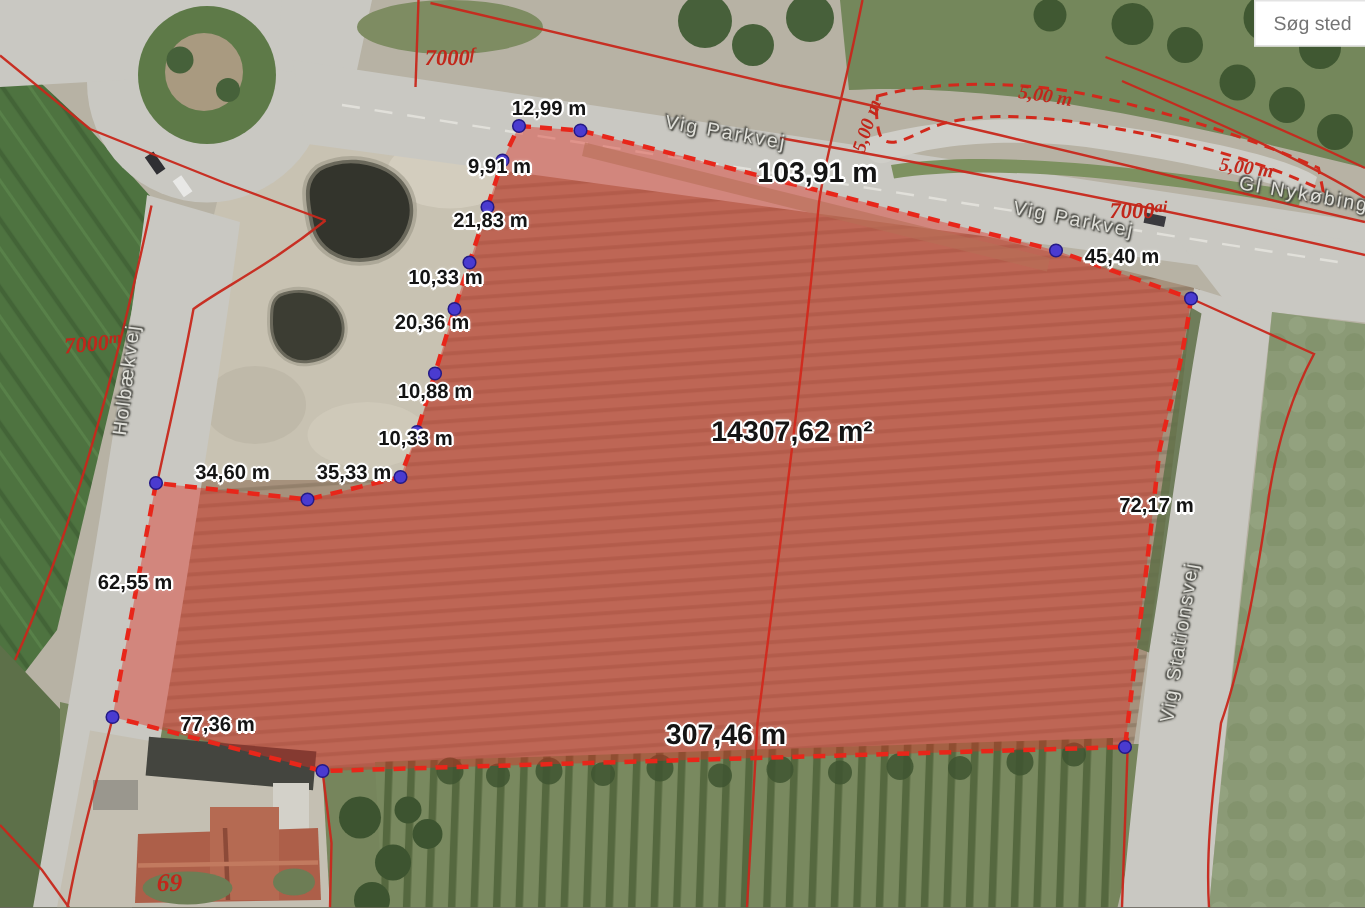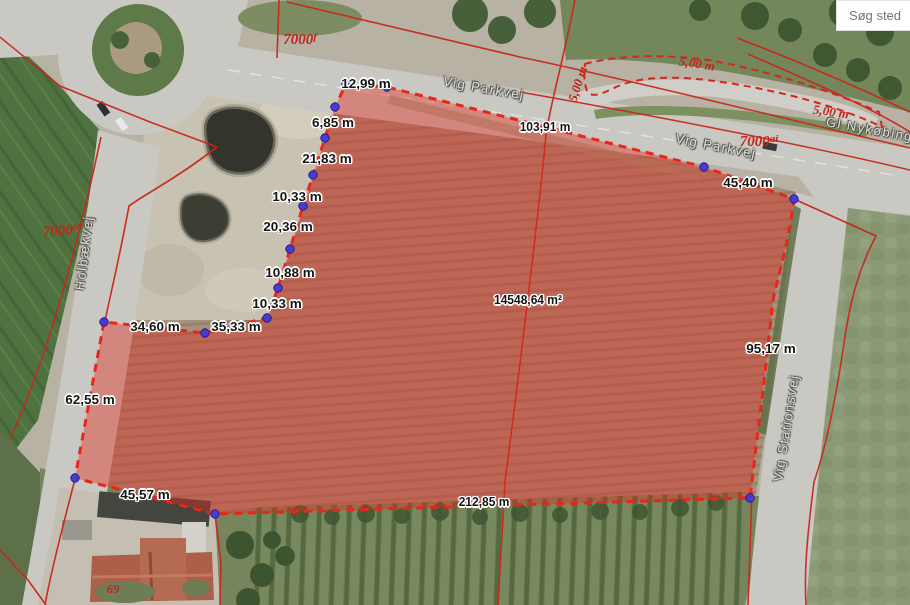--- a/index.html
+++ b/index.html
@@ -3,28 +3,28 @@
 <meta charset="utf-8">
 <style>
   html,body{margin:0;padding:0;background:#222;}
   .stage{position:relative;width:910px;height:605px;overflow:hidden;
          font-family:"Liberation Sans",sans-serif;background:#b7b2a4;}
   .stage svg{position:absolute;left:0;top:0;}
   
   .ml{position:absolute;transform:translate(-50%,-50%);white-space:nowrap;
       font:bold 13.5px "Liberation Sans",sans-serif;color:#141414;
       text-shadow:-1.5px 0 #fff,1.5px 0 #fff,0 -1.5px #fff,0 1.5px #fff,
-                  -1px -1px #fff,1px 1px #fff,-1px 1px #fff,1px -1px #fff,0 0 3px #fff;margin-top:11px;}
-  .ml.big{font-size:12px;}
+                  -1px -1px #fff,1px 1px #fff,-1px 1px #fff,1px -1px #fff,0 0 3px #fff;}
+  .ml.big{font-size:19px;}
   
   .rl{position:absolute;transform:translate(-50%,-50%);white-space:nowrap;
       font:italic bold 15px "Liberation Serif",serif;color:#c1271b;}
   .rl sup{font-size:11px;vertical-align:4px;}
   .rl.small{font-size:13px;}
-  .rl.house{font-size:13px;}
+  .rl.house{font-size:17px;}
   
   .road{position:absolute;transform:translate(-50%,-50%);white-space:nowrap;
         font:13px "Liberation Sans",sans-serif;letter-spacing:1.5px;color:#e0e0da;
         text-shadow:0 0 2px #50504a,0 0 2px #50504a,1px 1px 1px #45453f,-1px -1px 1px #45453f;}
   .search{position:absolute;left:836px;top:0;width:80px;height:31px;box-sizing:border-box;
           border:1px solid #e3e3e3;background:#fff;padding:0 0 0 12px;
           font:13px "Liberation Sans",sans-serif;color:#6f6f6f;outline:none;}
 </style>
 </head>
 <body>
@@ -212,32 +212,32 @@
     <div class="rl" style="left:759px;top:141px">
       <span>7000</span><sup>ai</sup>
     </div>
     <div class="rl house" style="left:113px;top:589px">69</div>
 
     <div class="rl small" style="left:697px;top:64px;transform:translate(-50%,-50%) rotate(9deg)">5,00 m</div>
     <div class="rl small" style="left:831px;top:112px;transform:translate(-50%,-50%) rotate(8deg)">5,00 m</div>
     <div class="rl small" style="left:578px;top:84px;transform:translate(-50%,-50%) rotate(-72deg)">5,00 m</div>
 
     <div class="ml" style="left:366px;top:72px">12,99 m</div>
-    <div class="ml" style="left:333px;top:111px">6,85 m</div>
+    <div class="ml" style="left:333px;top:111px">9,91 m</div>
     <div class="ml" style="left:327px;top:147px">21,83 m</div>
     <div class="ml" style="left:297px;top:185px">10,33 m</div>
     <div class="ml" style="left:288px;top:215px">20,36 m</div>
     <div class="ml" style="left:290px;top:261px">10,88 m</div>
     <div class="ml" style="left:277px;top:292px">10,33 m</div>
     <div class="ml" style="left:236px;top:315px">35,33 m</div>
     <div class="ml" style="left:155px;top:315px">34,60 m</div>
     <div class="ml" style="left:90px;top:388px">62,55 m</div>
-    <div class="ml" style="left:145px;top:483px">45,57 m</div>
+    <div class="ml" style="left:145px;top:483px">77,36 m</div>
     <div class="ml big" style="left:545px;top:116px">103,91 m</div>
     <div class="ml" style="left:748px;top:171px">45,40 m</div>
-    <div class="ml" style="left:771px;top:337px">95,17 m</div>
-    <div class="ml big" style="left:484px;top:491px">212,85 m</div>
-
-    <div class="ml big" style="left:528px;top:289px">14548,64 m²</div>
+    <div class="ml" style="left:771px;top:337px">72,17 m</div>
+    <div class="ml big" style="left:484px;top:491px">307,46 m</div>
+
+    <div class="ml big" style="left:528px;top:289px">14307,62 m²</div>
   </div>
 
   <input class="search" type="text" placeholder="Søg sted" style="">
 </div>
 
 </body></html>

